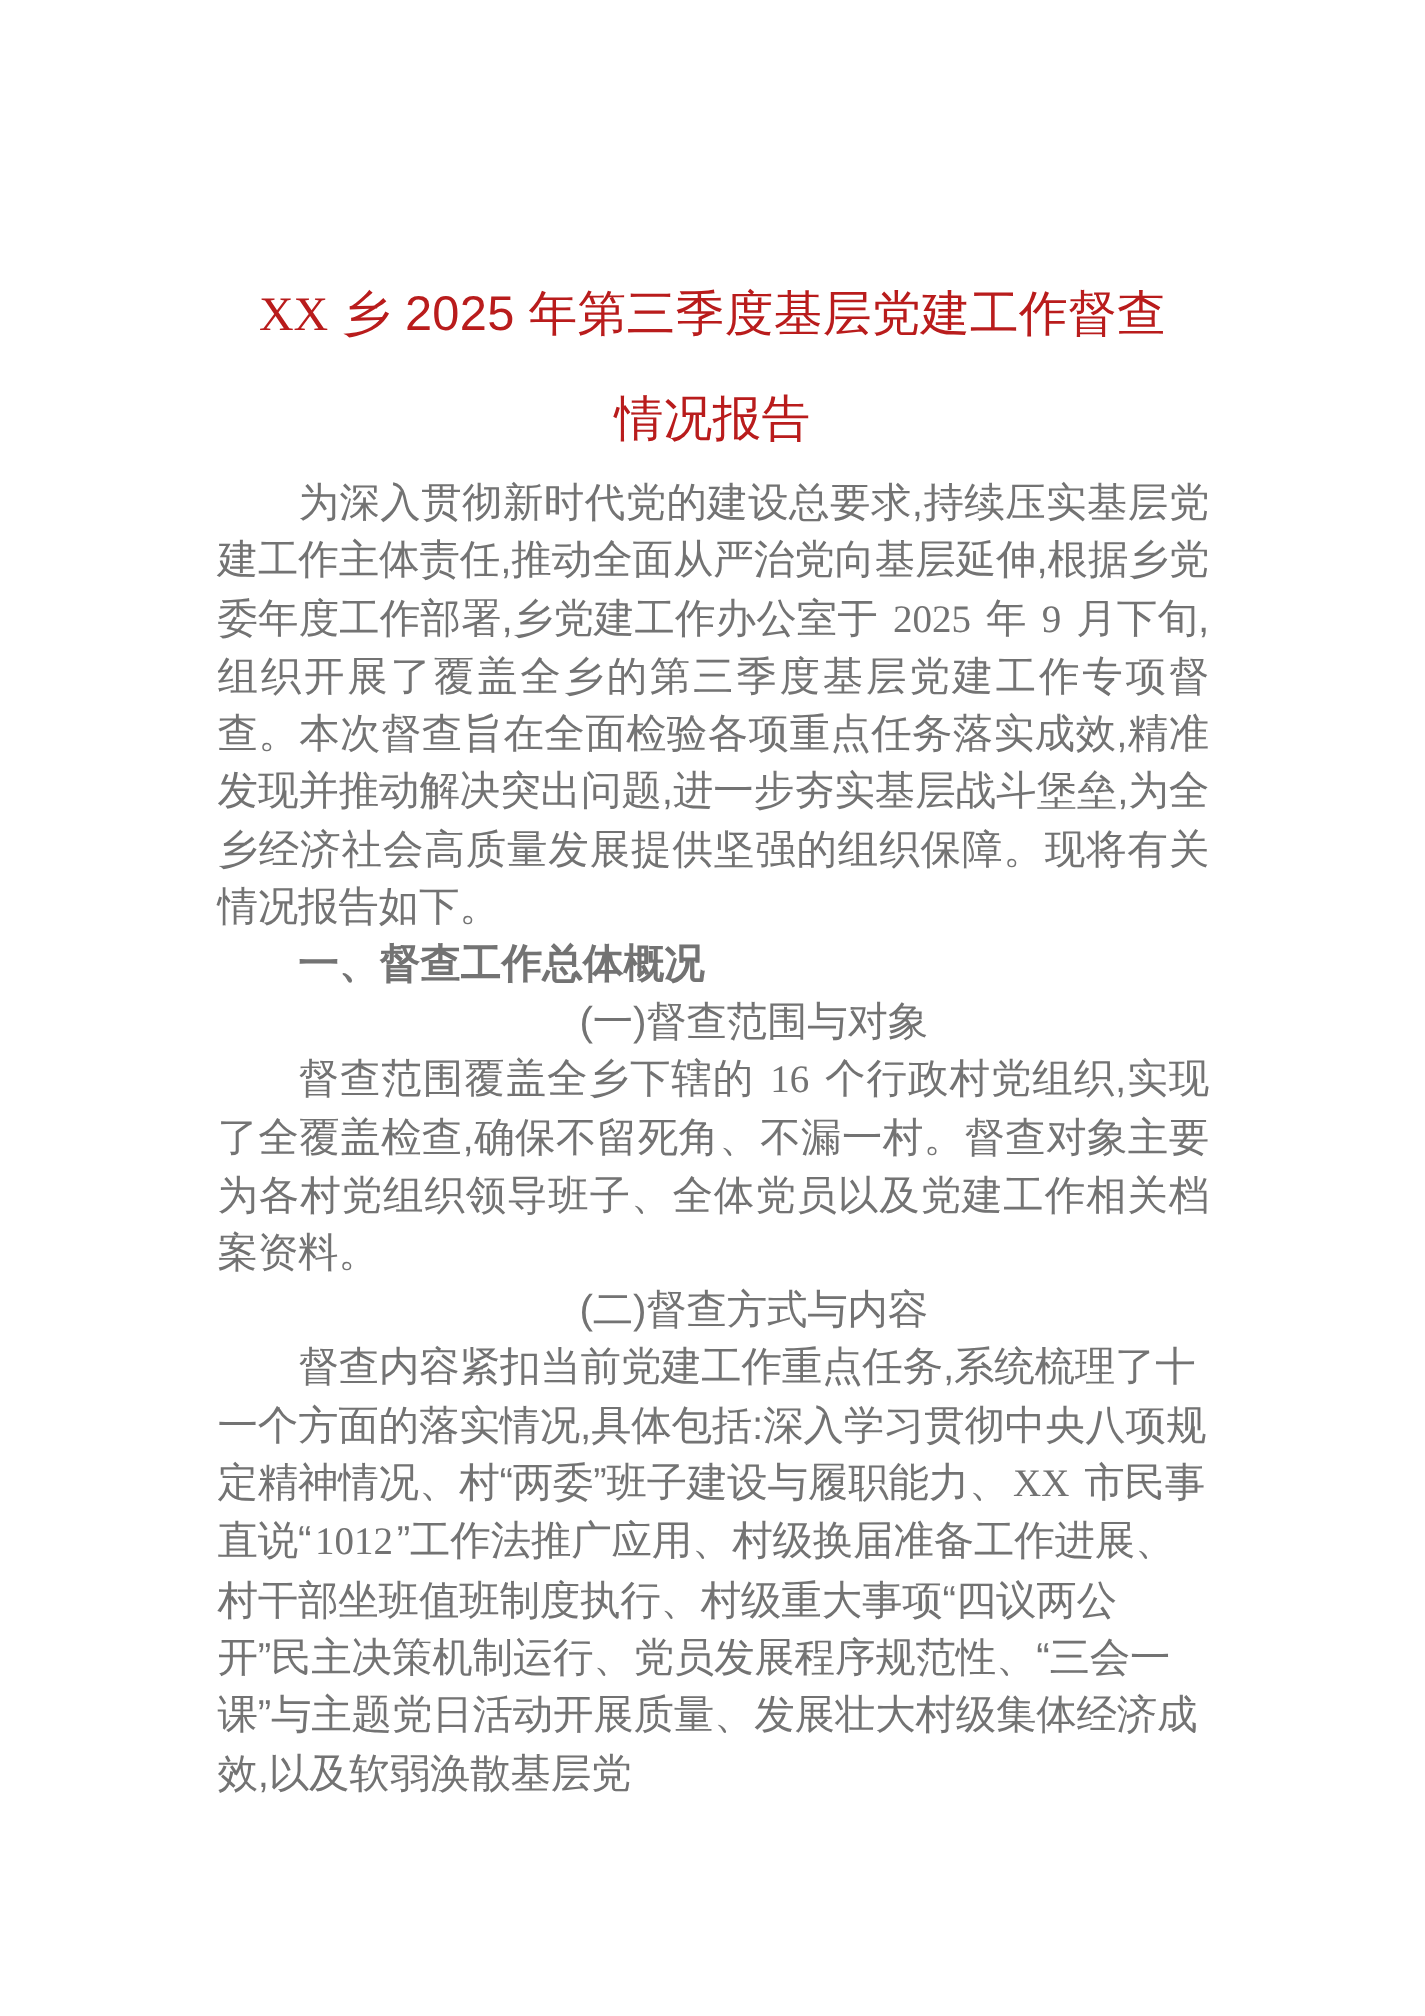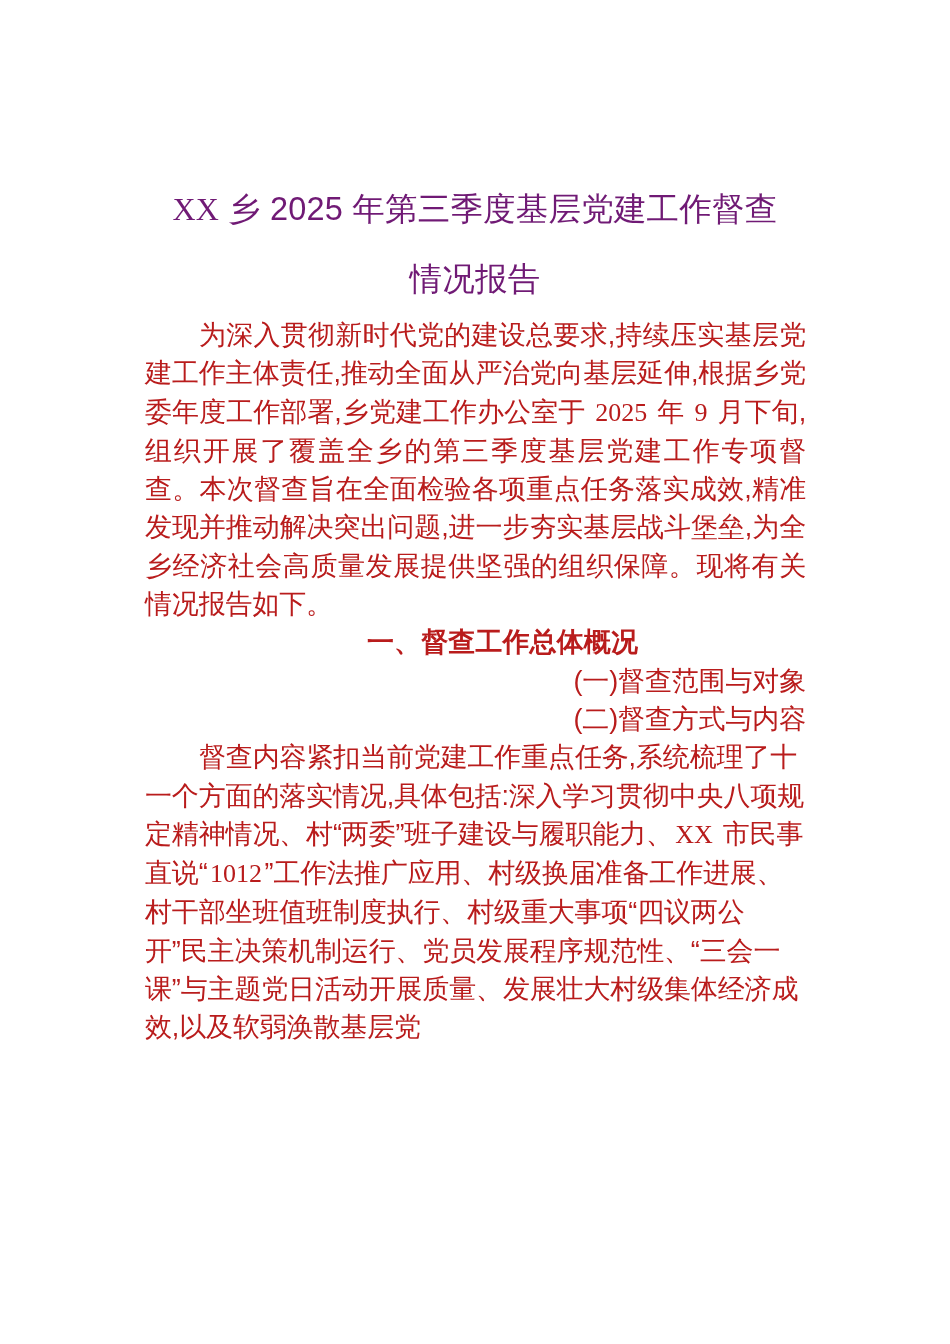--- a/index.html
+++ b/index.html
@@ -20,21 +20,21 @@
   
   .doc-title {
     position: absolute;
     left: 145px;
     top: 152px;
     width: 660px;
     text-align: center;
     font-family: "Liberation Sans", "DejaVu Sans", sans-serif;
     font-size: 32.5px;
     line-height: 70px;
-    color: #701a75;
+    color: #b91c1c;
     letter-spacing: 0.2px;
     font-weight: 400;
   }
   .doc-title .latin {
     font-family: "Liberation Serif", "DejaVu Serif", serif;
     font-size: 32px;
     letter-spacing: 0;
   }
 
   
@@ -43,38 +43,38 @@
     left: 145px;
     top: 316px;
     width: 661px;
   }
 
   p.para {
     margin: 0;
     font-family: "Liberation Sans", "DejaVu Sans", sans-serif;
     font-size: 27px;
     line-height: 38.3px;
-    color: #b91c1c;
+    color: #737373;
     text-align: justify;
     text-justify: inter-character;
     text-indent: 54px;
     letter-spacing: -0.15px;
     word-break: break-all;
     -webkit-hyphens: none;
     hyphens: none;
   }
 
   p.para.heading {
     font-weight: 700;
     letter-spacing: 0.1px;
-    text-align: center;
+    text-align: left;
   }
 
   p.para.subheading {
-    text-align: right;
+    text-align: center;
   }
 
   p.para.last {
     text-align: left;
   }
 
   
   .num {
     font-family: "Liberation Serif", "DejaVu Serif", serif;
     font-size: 26px;
@@ -94,20 +94,21 @@
 
   <div class="body-block">
 
     <p class="para">为深入贯彻新时代党的建设总要求,持续压实基层党建工作主体责任,推动全面从严治党向基层延伸,根据乡党委年度工作部署,乡党建工作办公室于 <span class="num">2025</span> 年 <span class="num">9</span> 月下旬,组织开展了覆盖全乡的第三季度基层党建工作专项督查。本次督查旨在全面检验各项重点任务落实成效,精准发现并推动解决突出问题,进一步夯实基层战斗堡垒,为全乡经济社会高质量发展提供坚强的组织保障。现将有关情况报告如下。</p>
 
     <p class="para heading">一、督查工作总体概况</p>
 
 
     <p class="para subheading">(一)督查范围与对象</p>
 
+    <p class="para">督查范围覆盖全乡下辖的 <span class="num">16</span> 个行政村党组织,实现了全覆盖检查,确保不留死角、不漏一村。督查对象主要为各村党组织领导班子、全体党员以及党建工作相关档案资料。</p>
 
     <p class="para subheading">(二)督查方式与内容</p>
 
 
     <p class="para last">督查内容紧扣当前党建工作重点任务,系统梳理了十一个方面的落实情况,具体包括:深入学习贯彻中央八项规定精神情况、村“两委”班子建设与履职能力、<span class="num">XX</span> 市民事直说“<span class="num">1012</span>”工作法推广应用、村级换届准备工作进展、村干部坐班值班制度执行、村级重大事项“四议两公开”民主决策机制运行、党员发展程序规范性、“三会一课”与主题党日活动开展质量、发展壮大村级集体经济成效,以及软弱涣散基层党</p>
 
   </div>
 
 </div>
 

